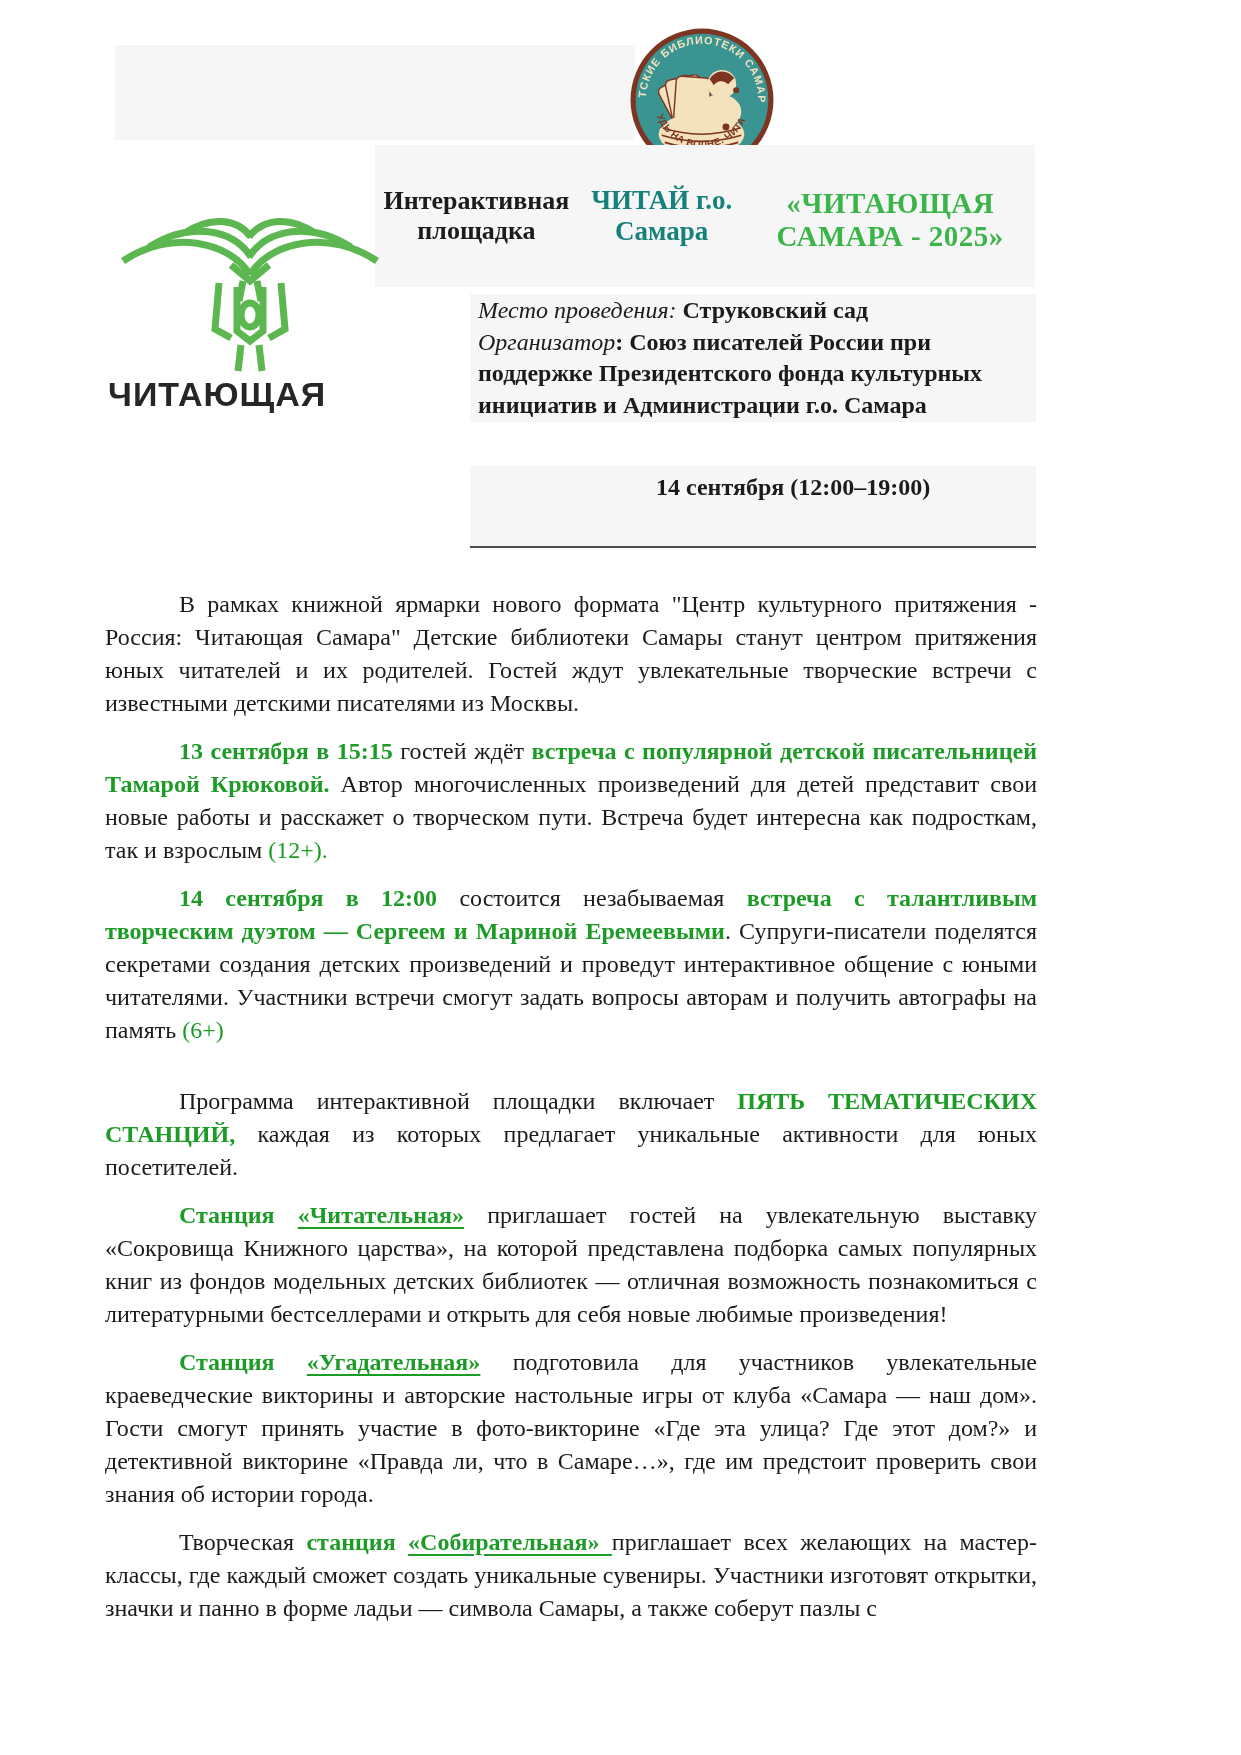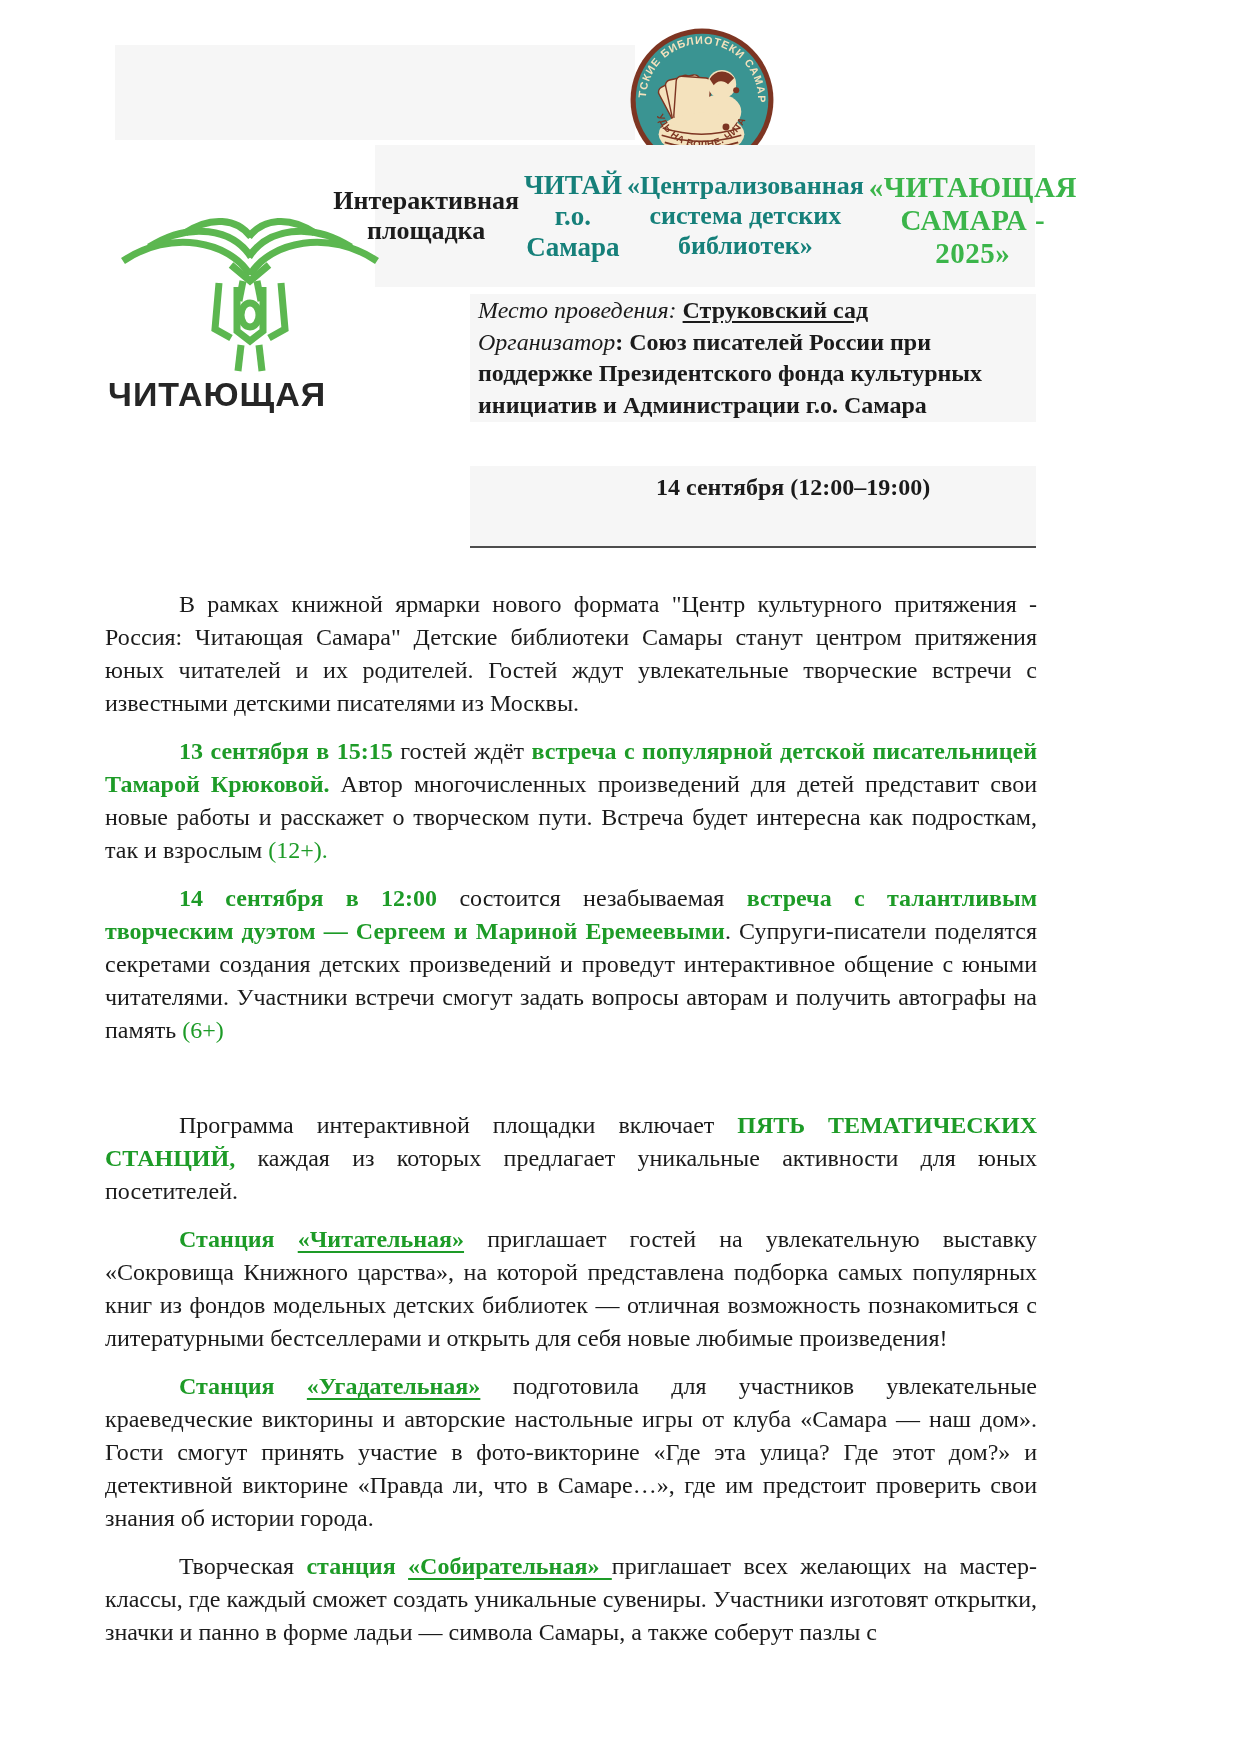--- a/index.html
+++ b/index.html
@@ -34,33 +34,33 @@
   .wordmark{
     font-family:"Liberation Sans",sans-serif;font-weight:bold;font-size:34px;color:#262626;
     letter-spacing:1px;margin-top:2px;
   }
   .info-panel{
     position:absolute;left:470px;top:294px;width:566px;height:128px;background:var(--panel);
     font-size:24px;line-height:31.5px;padding:1px 6px 0 8px;
   }
   .it{font-style:italic;}
   .bold{font-weight:bold;}
-  .venue{font-weight:bold;text-decoration:underline;text-underline-offset:3px;}
+  .venue{font-weight:bold;text-underline-offset:3px;}
   .dates-panel{
     position:absolute;left:470px;top:466px;width:566px;height:82px;background:var(--panel);
     font-size:24px;line-height:38px;padding:2px 6px 0 8px;overflow:hidden;
     border-bottom:2px solid #4d4d4d;
   }
   .date-line2{padding-left:178px;}
   .body-text{
     position:absolute;left:105px;top:588px;width:932px;
     font-size:24px;line-height:33px;text-align:justify;
   }
   .body-text p{margin:0 0 15px;text-indent:74px;}
-  .body-text p.gap-before{margin-top:62px;}
+  .body-text p.gap-before{margin-top:38px;}
   .run.teal-bold{color:var(--teal);font-weight:bold;}
   .run.green-bold{color:var(--green);font-weight:bold;}
   .run.green{color:var(--green);}
   .run.green-bold-u{
     color:var(--green);font-weight:bold;text-decoration:underline;
     text-underline-offset:4px;text-decoration-thickness:2px;
   }
   .emblem-arc{
     font-family:"Liberation Sans",sans-serif;font-weight:bold;font-size:10.5px;letter-spacing:1px;
   }
@@ -106,21 +106,20 @@
       </text>
       <text class="emblem-arc-bottom" fill="var(--emblem-brown)">
         <textPath href="#arcBottom" startOffset="50%" text-anchor="middle">БУДЬ НА ВОЛНЕ. ЧИТАЙ!</textPath>
       </text>
     </svg>
   </div>
 
   <div class="header-panel">
     <div class="hl1">Интерактивная площадка</div>
     <div class="hl2">ЧИТАЙ г.о. Самара</div>
-    <div class="hl3">«Централизованная система детских библиотек»</div>
     <div class="hl4">«ЧИТАЮЩАЯ САМАРА - 2025»</div>
   </div>
 
   <div class="left-logo">
     <svg viewBox="0 0 270 168" width="276" height="168" fill="none" stroke="var(--logo-green)" stroke-width="7" stroke-linejoin="miter">
 
       <path d="M 8 56 C 55 24 115 36 135 70"></path>
       <path d="M 262 56 C 215 24 155 36 135 70"></path>
 
       <path d="M 34 42 C 75 16 118 24 136 52"></path>

